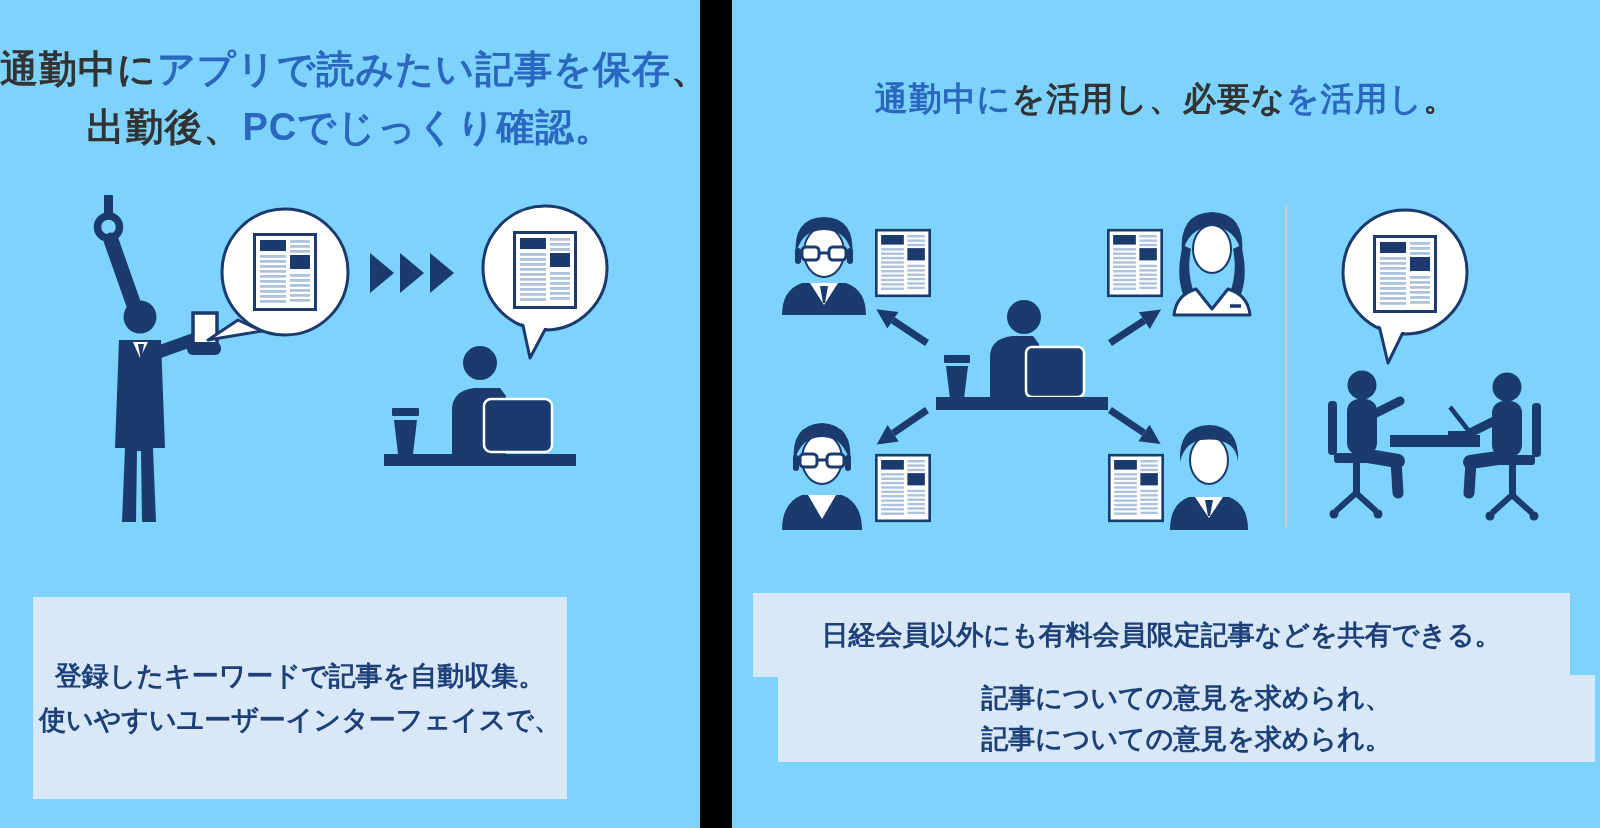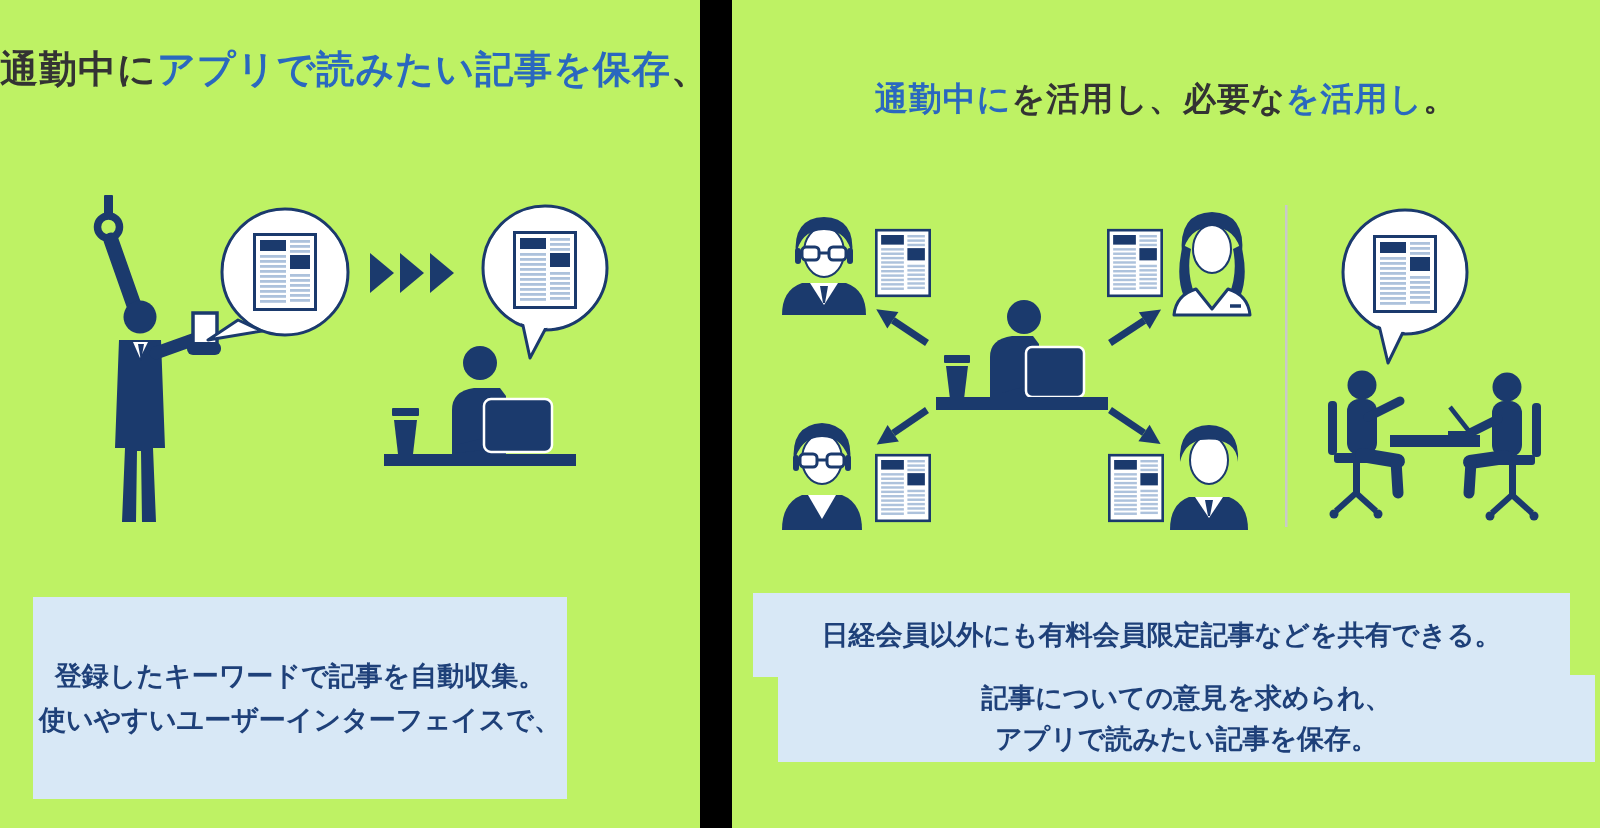--- a/index.html
+++ b/index.html
@@ -1,17 +1,17 @@
 <!DOCTYPE html>
 <html><head>
 <meta charset="utf-8">
 <style>
   html,body{margin:0;padding:0;background:#fff;}
   .canvas{
-    position:relative;width:1600px;height:828px;background:#bef264;overflow:hidden;
+    position:relative;width:1600px;height:828px;background:#7dd3fc;overflow:hidden;
     font-family:"Liberation Sans","DejaVu Sans",sans-serif;
   }
   .divider-black{position:absolute;left:700px;top:0;width:32px;height:828px;background:#000;}
   .panel-title{position:absolute;margin:0;text-align:center;font-weight:bold;white-space:nowrap;}
   .title-left{left:0;top:40px;width:700px;font-size:38px;line-height:58px;letter-spacing:1px;}
   .title-right{left:732px;top:78px;width:868px;font-size:33px;line-height:42px;letter-spacing:1px;}
   .t-dark{color:#333333;}
   .t-blue{color:#2A68BF;}
   .illus{position:absolute;}
   .illus-left{left:60px;top:195px;}
@@ -58,20 +58,21 @@
             <rect x="37" y="66" width="20" height="2.8"></rect>
         </g>
         <rect x="37" y="22" width="20" height="14" fill="#1B3A6D"></rect>
       </symbol>
     </defs>
   </svg>
 
   <section>
     <h2 class="panel-title title-left">
       <span class="caption-line"><span class="t-dark">通勤中に</span><span class="t-blue">アプリで読みたい記事を保存</span><span class="t-dark">、</span></span>
+      <span class="caption-line"><span class="t-dark">出勤後、</span><span class="t-blue">PCでじっくり確認。</span></span>
     </h2>
 
     <svg class="illus illus-left" width="560" height="340" viewBox="0 0 560 340">
       <g fill="#1B3A6D">
 
         <g>
           <rect x="44" y="0" width="9" height="20" rx="1"></rect>
           <circle cx="48.5" cy="32" r="11" fill="none" stroke="#1B3A6D" stroke-width="7.5"></circle>
           <line x1="51" y1="45" x2="76" y2="116" stroke="#1B3A6D" stroke-width="15" stroke-linecap="round"></line>
           <circle cx="80" cy="122" r="16.5"></circle>
@@ -263,16 +264,16 @@
           <line x1="721" y1="267" x2="719" y2="298" stroke="#1B3A6D" stroke-width="11" stroke-linecap="round"></line>
         </g>
       </g>
     </svg>
 
     <div class="caption-box box-right-1">
       <span class="caption-line">日経会員以外にも有料会員限定記事などを共有できる。</span>
     </div>
     <div class="caption-box box-right-2">
       <span class="caption-line">記事についての意見を求められ、</span>
-      <span class="caption-line">アプリで読みたい記事を保存。</span>
+      <span class="caption-line">記事についての意見を求められ。</span>
     </div>
   </section>
 </div>
 
 </body></html>

